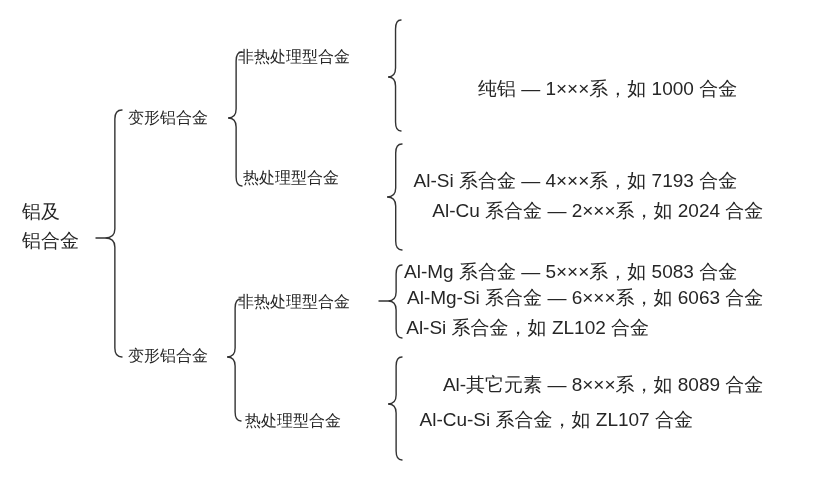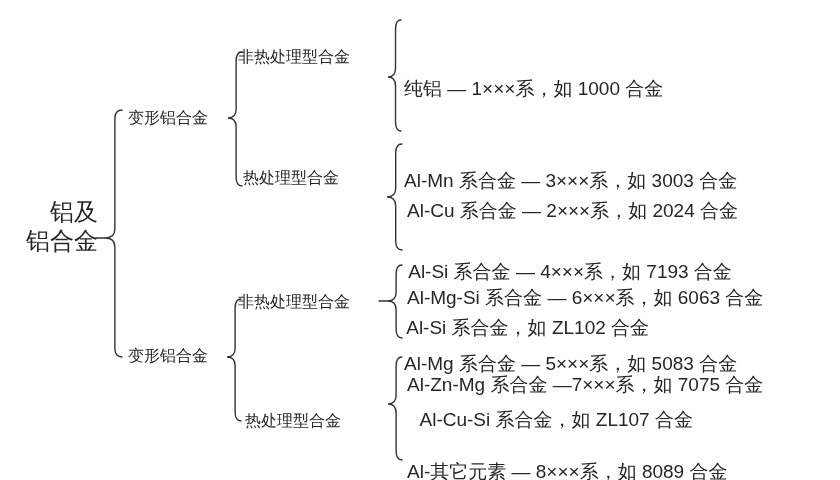--- a/index.html
+++ b/index.html
@@ -32,32 +32,32 @@
     white-space:pre;
     transform:translateY(-50%);
     color:var(--text);
   }
   .root-label{
     position:absolute;
     left:22px;
     top:226px;
     width:76px;
     transform:translateY(-50%);
-    text-align:right;
-    font-size:24px;
+    text-align:left;
+    font-size:19px;
     line-height:29px;
     color:var(--text);
   }
   .leaf-group{
     position:absolute;
     white-space:pre;
     font-size:19px;
     color:var(--text);
   }
-  .leaf-group div{white-space:pre;}
+  .leaf-group div{white-space:pre;text-align:right;}
   .g1{left:404px;top:13px;line-height:30.5px;}
   .g2{left:407px;top:138px;line-height:29px;}
   .g3{left:402px;top:255px;line-height:29px;}
   .g4{left:410px;top:347px;line-height:29px;}
 </style>
 </head>
 <body>
 
 <div class="canvas">
 
@@ -83,29 +83,27 @@
   <div class="label" style="left:238px;top:57px">非热处理型合金</div>
 
   <div class="label" style="left:243px;top:178px">热处理型合金</div>
 
   <div class="label" style="left:238px;top:302px">非热处理型合金</div>
 
   <div class="label" style="left:245px;top:421px">热处理型合金</div>
 
   <div class="leaf-group g1">
     <div>纯铝 — 1×××系，如 1000 合金</div>
-    <div>Al-Mn 系合金 — 3×××系，如 3003 合金</div>
     <div> Al-Si 系合金 — 4×××系，如 7193 合金</div>
     <div>Al-Mg 系合金 — 5×××系，如 5083 合金</div>
   </div>
 
   <div class="leaf-group g2">
     <div>Al-Cu 系合金 — 2×××系，如 2024 合金</div>
     <div>Al-Mg-Si 系合金 — 6×××系，如 6063 合金</div>
-    <div>Al-Zn-Mg 系合金 —7×××系，如 7075 合金</div>
     <div>Al-其它元素 — 8×××系，如 8089 合金</div>
   </div>
 
   <div class="leaf-group g3">
     <div> Al-Si 系合金，如 ZL102 合金</div>
     
   </div>
 
   <div class="leaf-group g4">
     <div>  Al-Cu-Si 系合金，如 ZL107 合金</div>

